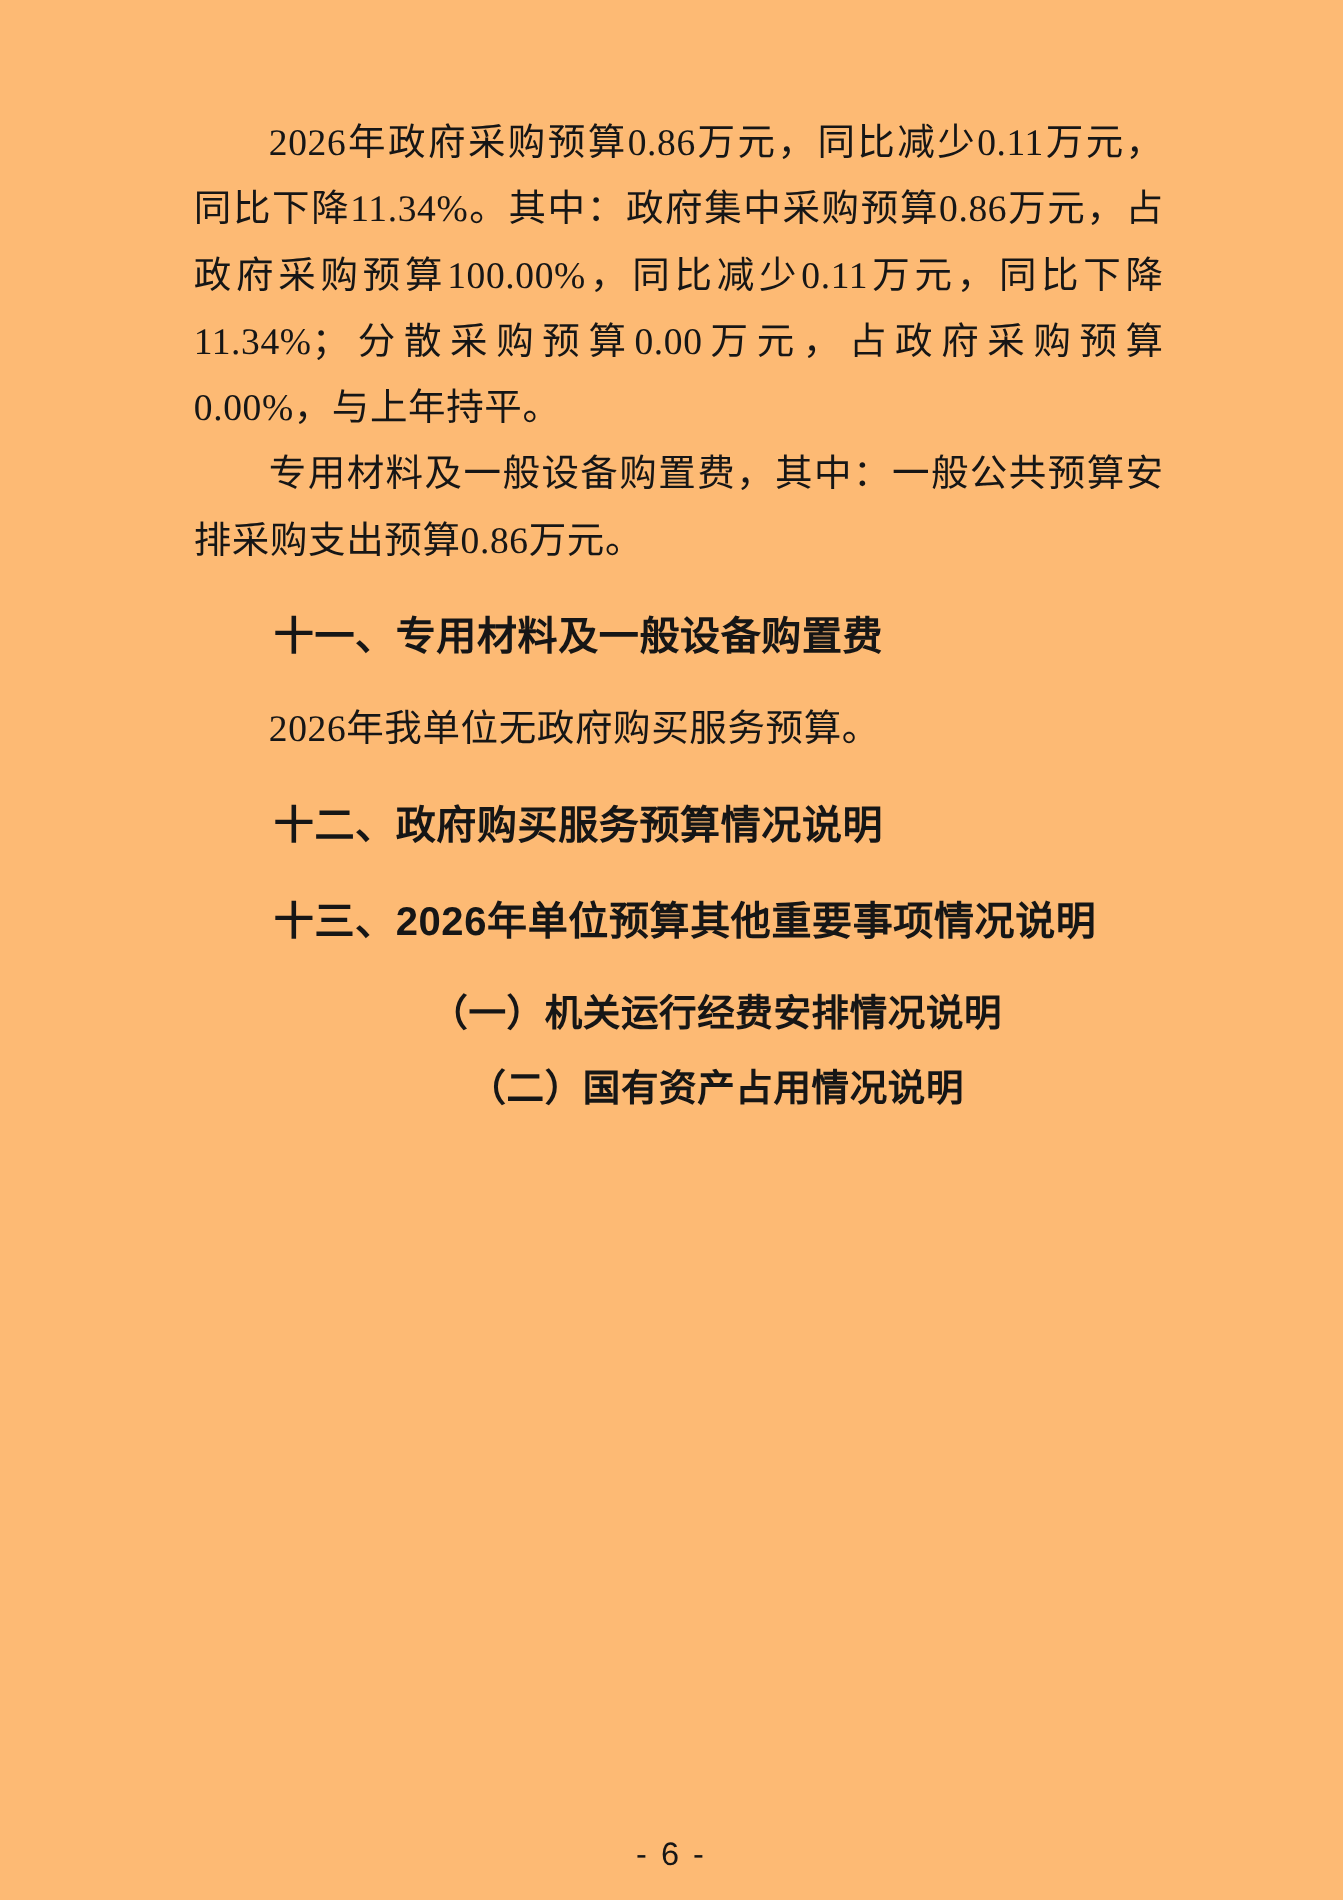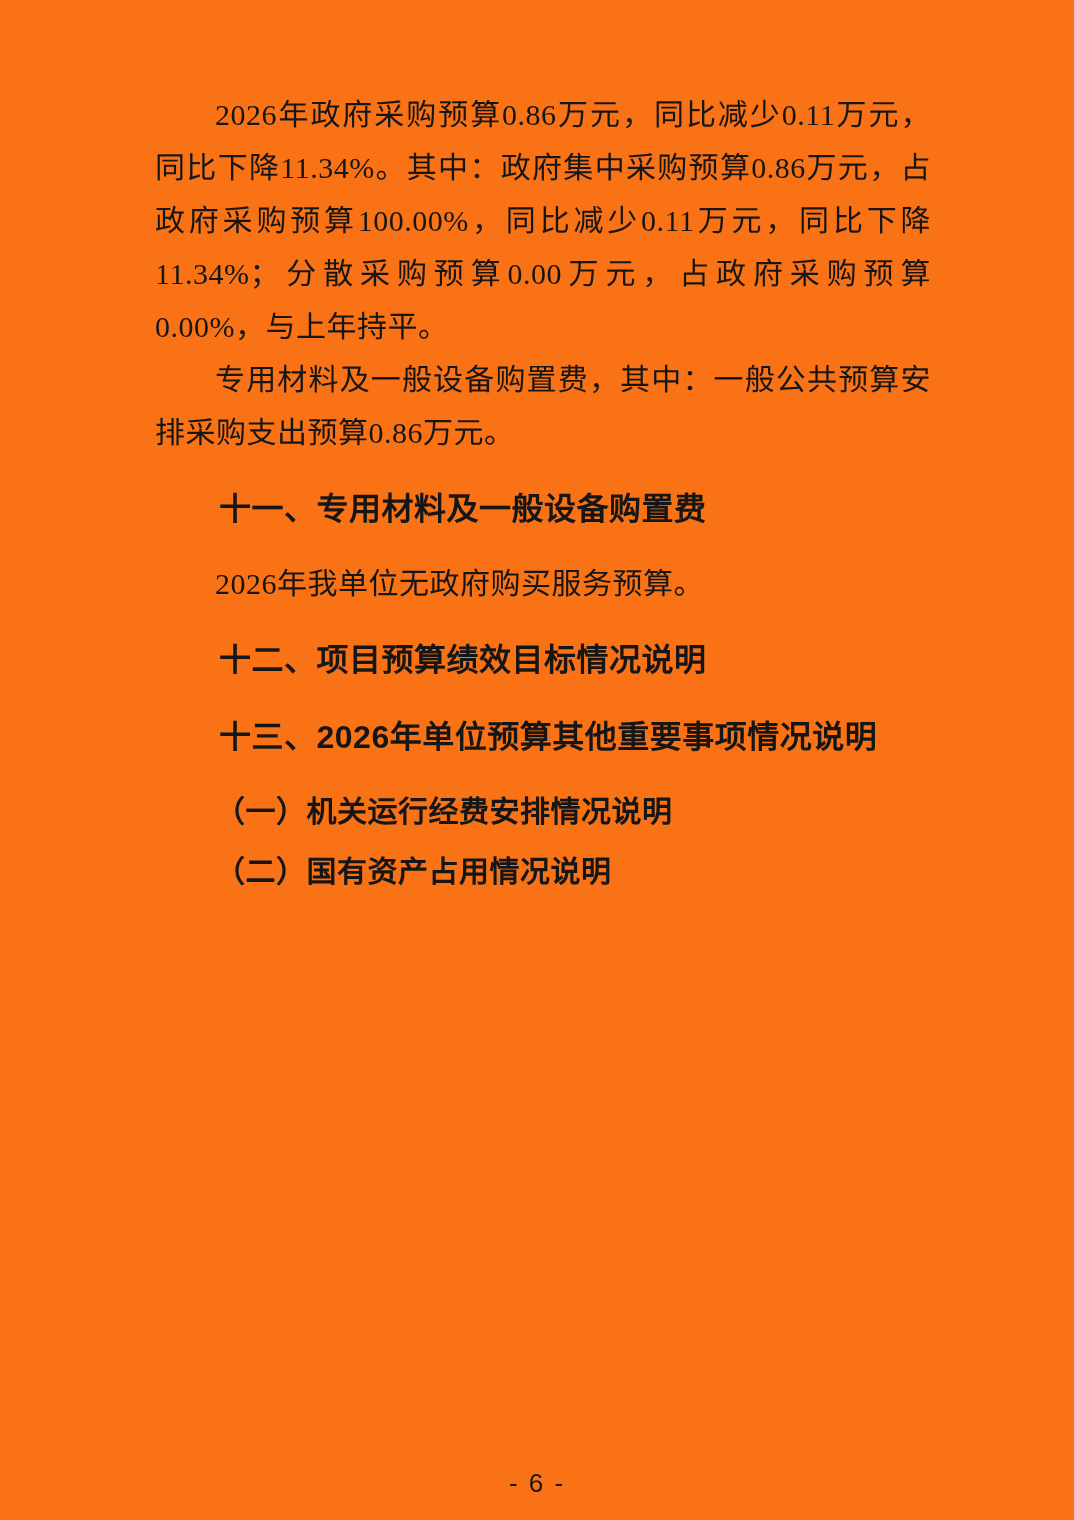--- a/index.html
+++ b/index.html
@@ -6,21 +6,21 @@
   html, body {
     margin: 0;
     padding: 0;
     background: #ffffff;
   }
   .page {
     position: relative;
     width: 1074px;
     height: 1520px;
     margin: 0 auto;
-    background: #f97316;
+    background: #fdba74;
     color: #161616;
     overflow: hidden;
   }
   .content {
     position: absolute;
     top: 0;
     left: 155px;
     width: 776px;
     padding-top: 88px;
   }
@@ -45,20 +45,21 @@
     letter-spacing: 0.5px;
   }
   .h-sub {
     font-family: "Liberation Serif", "DejaVu Serif", serif;
     font-size: 30px;
     font-weight: bold;
     line-height: 53px;
     text-indent: 2em;
     margin: 17px 0 7px 0;
     letter-spacing: 0.5px;
+    text-align: center;
   }
   .h-sub.tight {
     margin-top: 2px;
   }
   .footer {
     position: absolute;
     left: 0;
     top: 1468px;
     width: 100%;
     text-align: center;
@@ -78,21 +79,21 @@
 
     <p class="body-para">2026年政府采购预算0.86万元，同比减少0.11万元，同比下降11.34%。其中：政府集中采购预算0.86万元，占政府采购预算100.00%，同比减少0.11万元，同比下降11.34%；分散采购预算0.00万元，占政府采购预算0.00%，与上年持平。</p>
 
 
     <p class="body-para">专用材料及一般设备购置费，其中：一般公共预算安排采购支出预算0.86万元。</p>
 
     <h2 class="h-main">十一、专用材料及一般设备购置费</h2>
 
     <p class="body-para">2026年我单位无政府购买服务预算。</p>
 
-    <h2 class="h-main">十二、项目预算绩效目标情况说明</h2>
+    <h2 class="h-main">十二、政府购买服务预算情况说明</h2>
 
 
     <h2 class="h-main">十三、2026年单位预算其他重要事项情况说明</h2>
 
     <h3 class="h-sub">（一）机关运行经费安排情况说明</h3>
 
 
     <h3 class="h-sub tight">（二）国有资产占用情况说明</h3>
 
   </main>

